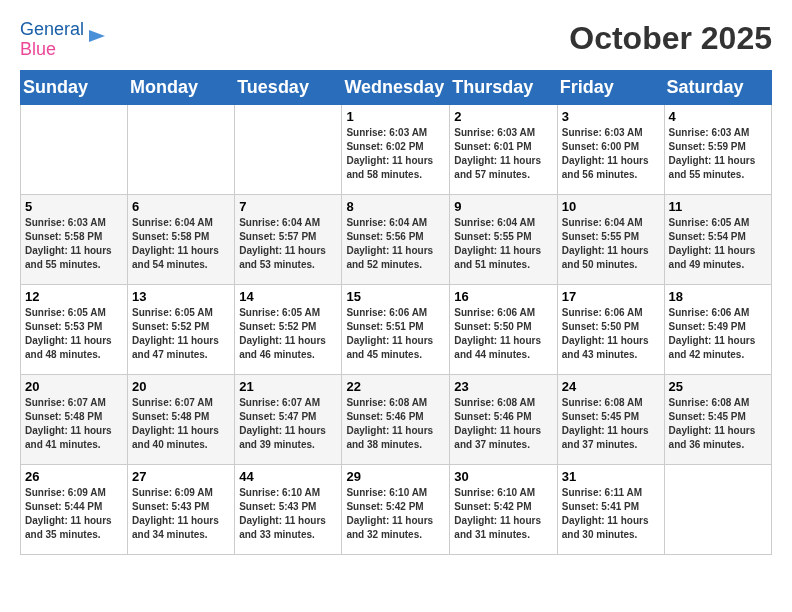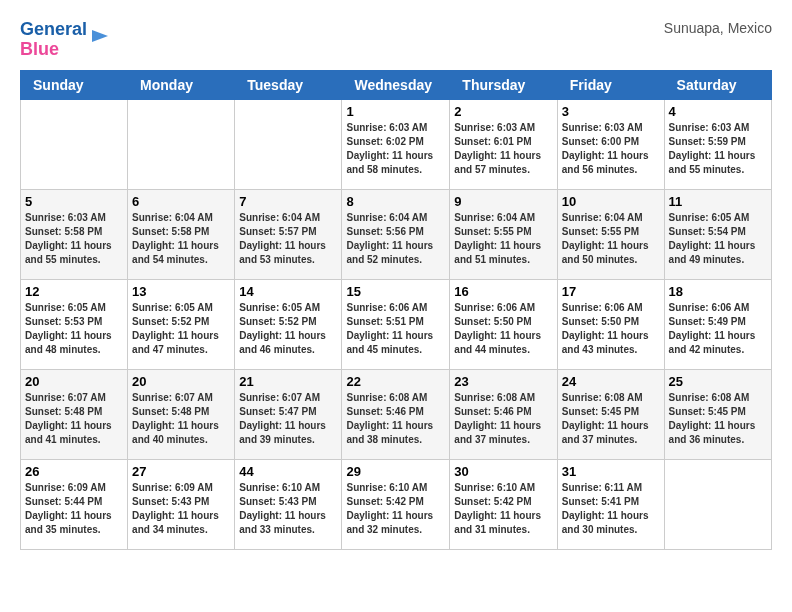--- a/index.html
+++ b/index.html
@@ -33,23 +33,23 @@
       color: #555;
     }
     table {
       width: 100%;
       border-collapse: collapse;
       font-size: 11px;
     }
     thead tr th {
       background-color: #2a6ebb;
       color: #fff;
-      padding: 6px 12px;
+      padding: 6px 2px;
       text-align: left;
-      font-size: 14px;
+      font-size: 18px;
       font-weight: bold;
       border: 1px solid #2a6ebb;
     }
     tbody tr td {
       border: 1px solid #ccc;
       vertical-align: top;
       padding: 4px;
       width: 108px;
       height: 90px;
     }
@@ -74,34 +74,34 @@
       background-color: #fff !important;
     }
   </style>
 </head>
 <body>
 
 <div class="header">
   <div class="logo">
     <div>
       <div style="display:flex;align-items:center;">
-        <div style="font-size:18px;font-weight:bold;color:#333;line-height:1.1;">
+        <div style="font-size:18px;font-weight:normal;color:#333;line-height:1.1;">
           <span style="color:#1a5fa8;">General</span><br>
           <span style="color:#ec4899;">Blue</span>
         </div>
         <div style="margin-left:3px;margin-top:-4px;">
           <svg width="20" height="20" viewBox="0 0 20 20">
             <polygon points="2,4 18,10 2,16" fill="#4a90d9"></polygon>
           </svg>
         </div>
       </div>
     </div>
   </div>
   <div class="title-section">
-    <div class="location">Sunuapa, Mexico</div>
+    <div class="month-title">October 2025</div>
   </div>
 </div>
 
 <table>
   <thead>
     <tr>
     <th>Sunday</th>
         <th>Monday</th>
         <th>Tuesday</th>
         <th>Wednesday</th>

